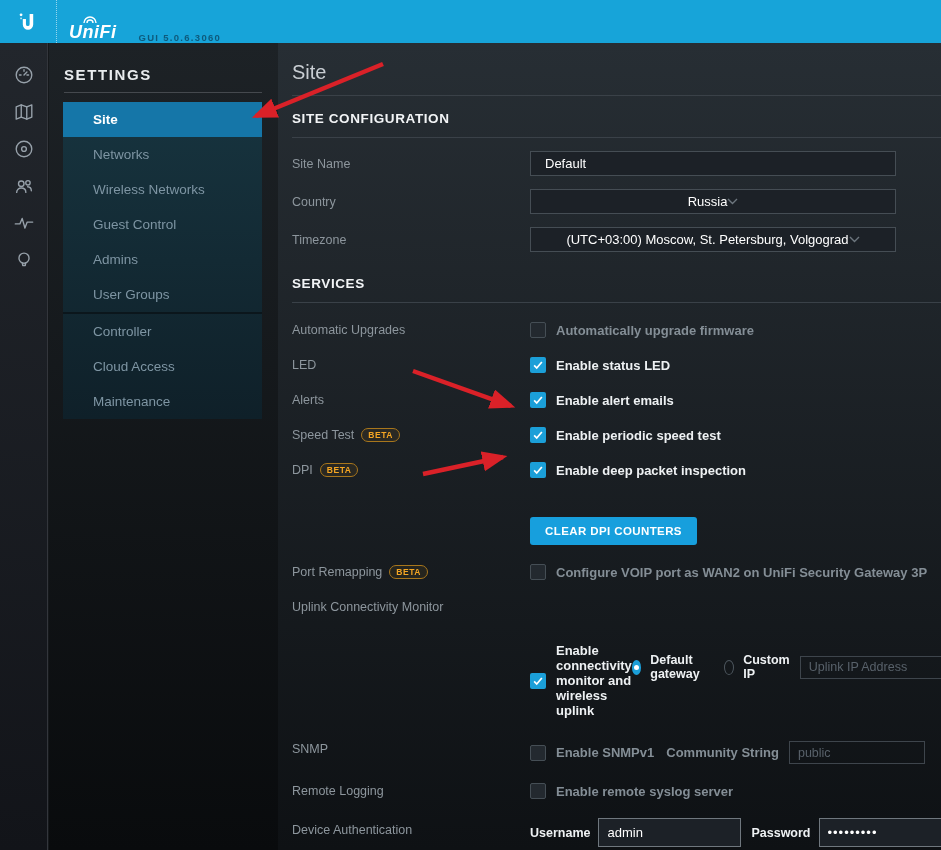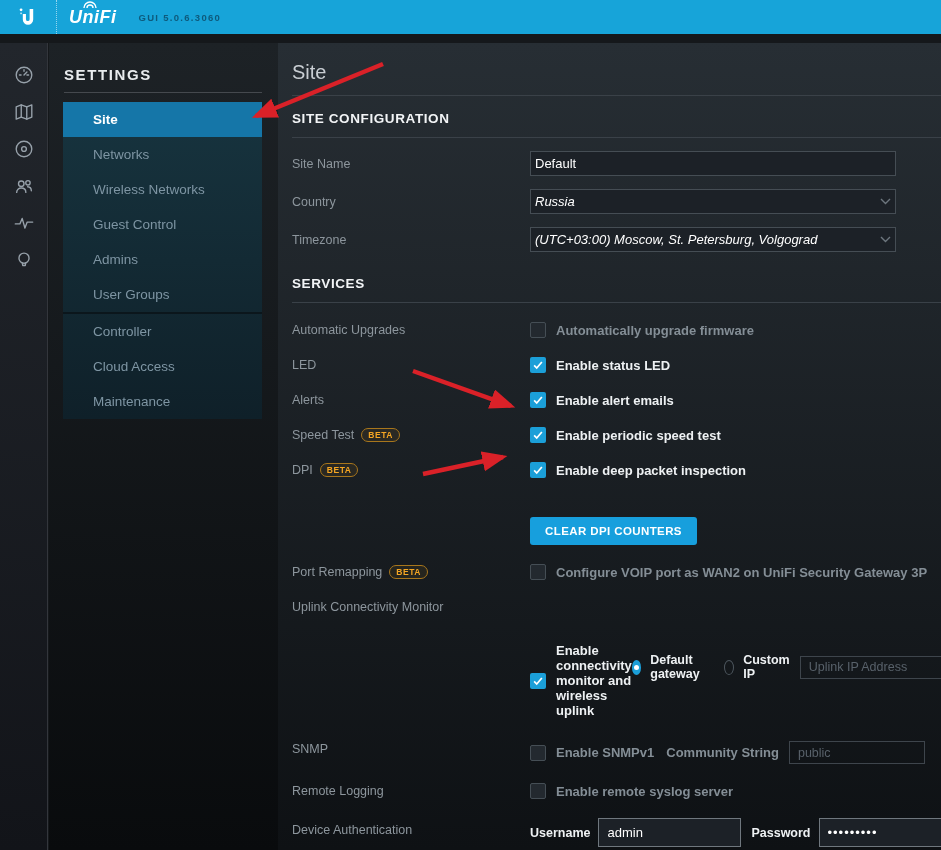--- a/index.html
+++ b/index.html
@@ -2,21 +2,21 @@
 <html><head>
 <meta charset="utf-8">
 <style>
   html,body{margin:0;padding:0;}
   body{
     width:941px;height:850px;position:relative;overflow:hidden;
     background:#15181b;font-family:"Liberation Sans",sans-serif;
     -webkit-font-smoothing:antialiased;
   }
   
-  .topbar{position:absolute;top:0;left:0;right:0;height:34px;background:#17a4d9;display:flex;align-items:center;z-index:20;}
+  .topbar{position:absolute;top:0;left:0;right:0;height:43px;background:#17a4d9;display:flex;align-items:flex-end;z-index:20;}
   .brand-block{width:57px;height:100%;display:flex;align-items:center;justify-content:center;border-right:1px dotted rgba(255,255,255,.55);box-sizing:border-box;}
   .unifi-logo{margin-left:12px;color:#fff;font-style:italic;font-weight:bold;font-size:18px;letter-spacing:.5px;position:relative;}
   .unifi-arcs{position:absolute;left:13px;top:-6px;}
   .gui-version{margin-left:22px;color:#0e5a7c;font-size:9.5px;font-weight:bold;letter-spacing:1.3px;}
   
   .rail{position:absolute;top:43px;left:0;width:48px;bottom:0;background:linear-gradient(#22262c,#121419);border-right:1px solid #33363c;box-sizing:border-box;display:flex;flex-direction:column;align-items:center;padding-top:20px;z-index:10;}
   .rail-icon{width:24px;height:24px;margin-bottom:13px;display:flex;align-items:center;justify-content:center;cursor:pointer;}
   .rail-icon svg{stroke:#97a1aa;fill:none;stroke-width:1.5;stroke-linecap:round;stroke-linejoin:round;}
   
   .sidebar{position:absolute;top:43px;left:49px;width:229px;bottom:0;background:linear-gradient(#1d2226,#090b0d);z-index:5;}
@@ -26,22 +26,22 @@
   .menu-item{height:35px;line-height:35px;padding-left:30px;color:#7e95a3;font-size:13.5px;cursor:pointer;}
   .menu-item.active{background:#1576a8;color:#ffffff;font-weight:bold;}
   .menu-divider{height:2px;background:#0b161c;}
   
   .content{position:absolute;top:43px;left:278px;right:0;bottom:0;background:linear-gradient(#272e34,#0e1114);padding-left:14px;box-sizing:border-box;}
   .page-title{margin:18px 0 0 0;font-size:20px;font-weight:300;color:#c9ced3;}
   .hr{border:none;border-top:1px solid #3a4148;margin:11px 0 0 0;}
   .section-title{margin:15px 0 0 0;font-size:13.5px;font-weight:bold;color:#f2f4f6;letter-spacing:.6px;}
   .row{display:flex;align-items:center;margin-top:13px;min-height:25px;}
   .row-label{flex:0 0 238px;color:#8d969d;font-size:12.5px;}
-  .text-input,.select{width:366px;height:25px;border:1px solid #454d54;background:#1c2127;color:#fff;font-size:13px;padding:0 4px;box-sizing:border-box;font-family:"Liberation Sans",sans-serif;}
-  .select{display:flex;align-items:center;justify-content:space-between;cursor:pointer;font-style:italic;}
+  .text-input,.select{width:366px;height:25px;border:1px solid #454d54;background:#1c2127;color:#fff;font-size:13px;padding:0 14px;box-sizing:border-box;font-family:"Liberation Sans",sans-serif;}
+  .select{display:flex;align-items:center;justify-content:center;cursor:pointer;}
   .select .sel-value{color:#fff;font-size:13px;}
   
   .svc-row{display:flex;margin-top:19px;}
   .svc-row .row-label{padding-top:1px;}
   .ctrl{display:flex;align-items:center;}
   .cb{width:16px;height:16px;border-radius:2px;box-sizing:border-box;flex:0 0 16px;cursor:pointer;display:flex;align-items:center;justify-content:center;}
   .cb.checked{background:#1b9fd8;}
   .cb.unchecked{background:#23292f;border:1px solid #454e55;}
   .cb-label{margin-left:10px;font-size:13px;font-weight:bold;}
   .cb-label.on{color:#eef1f3;}

